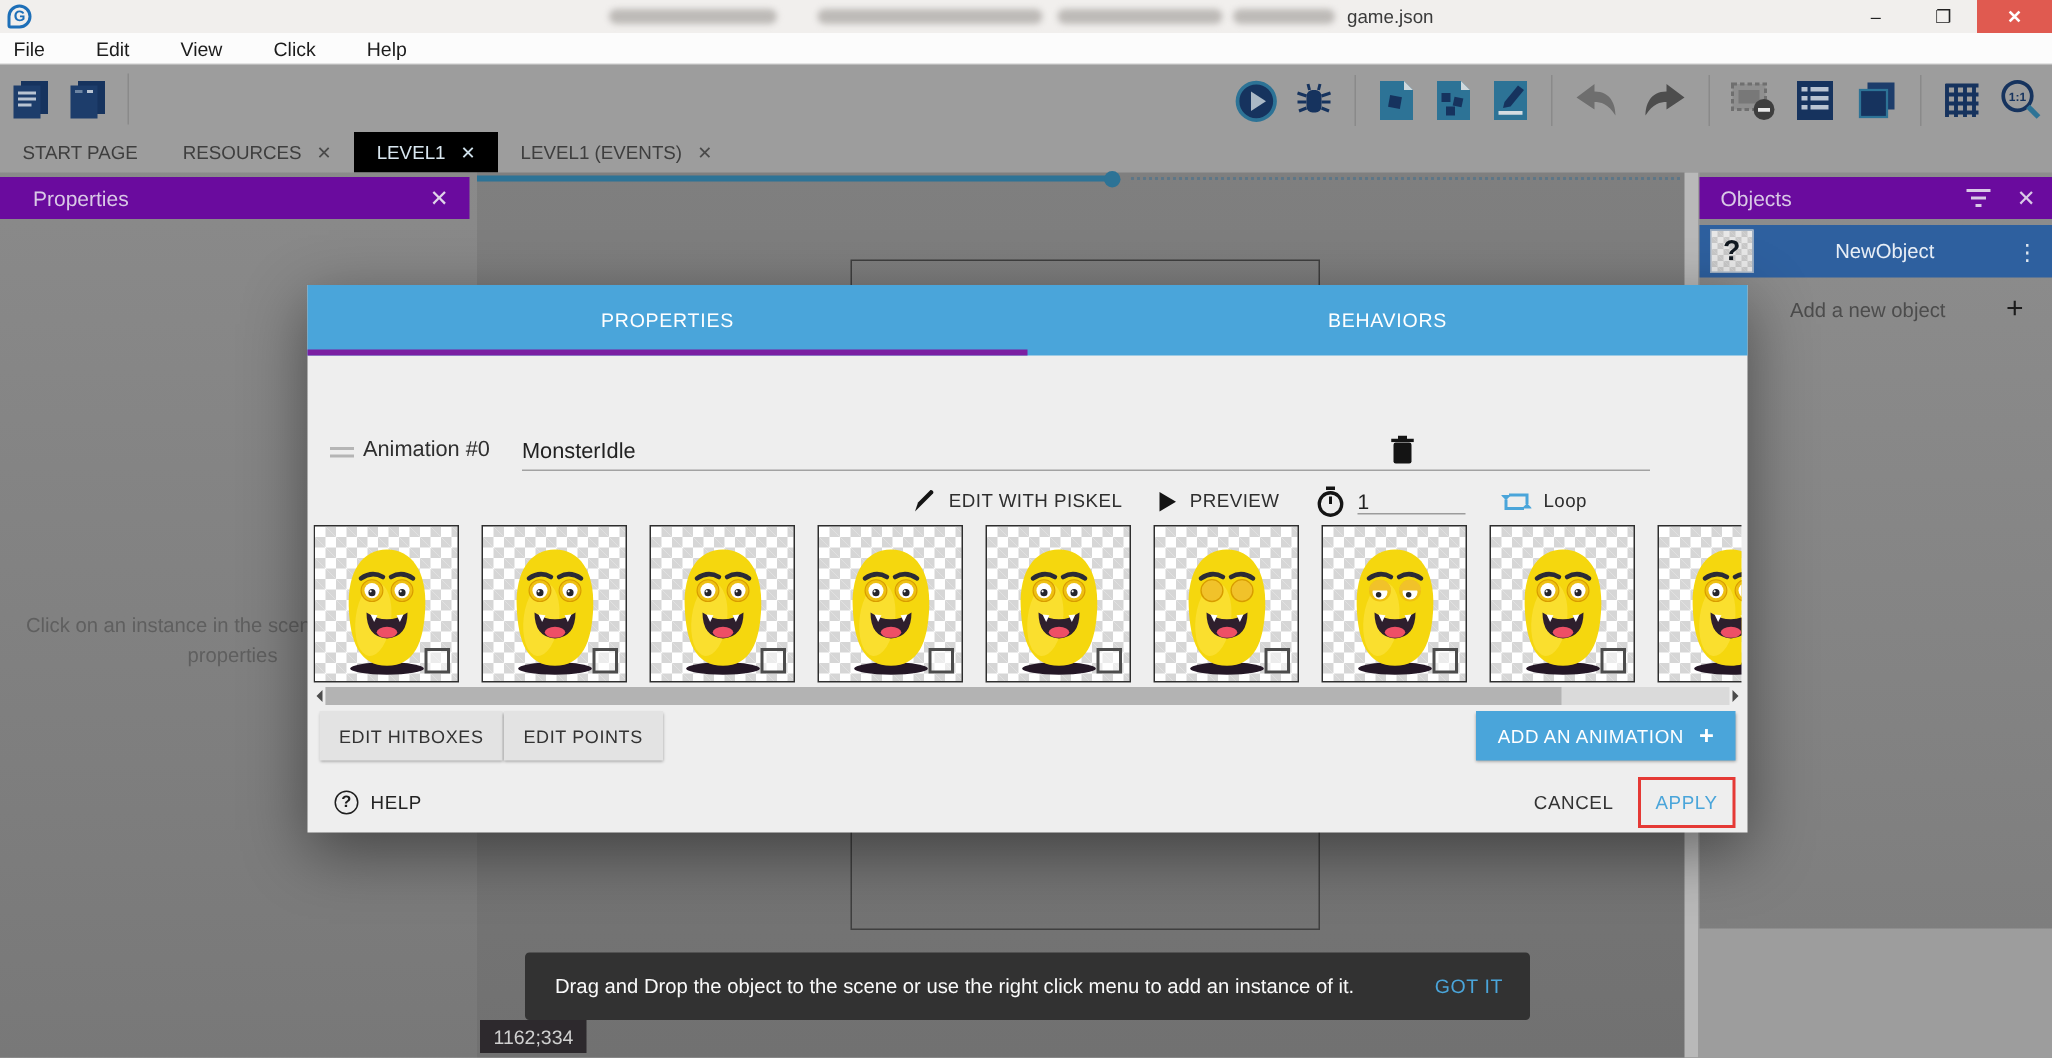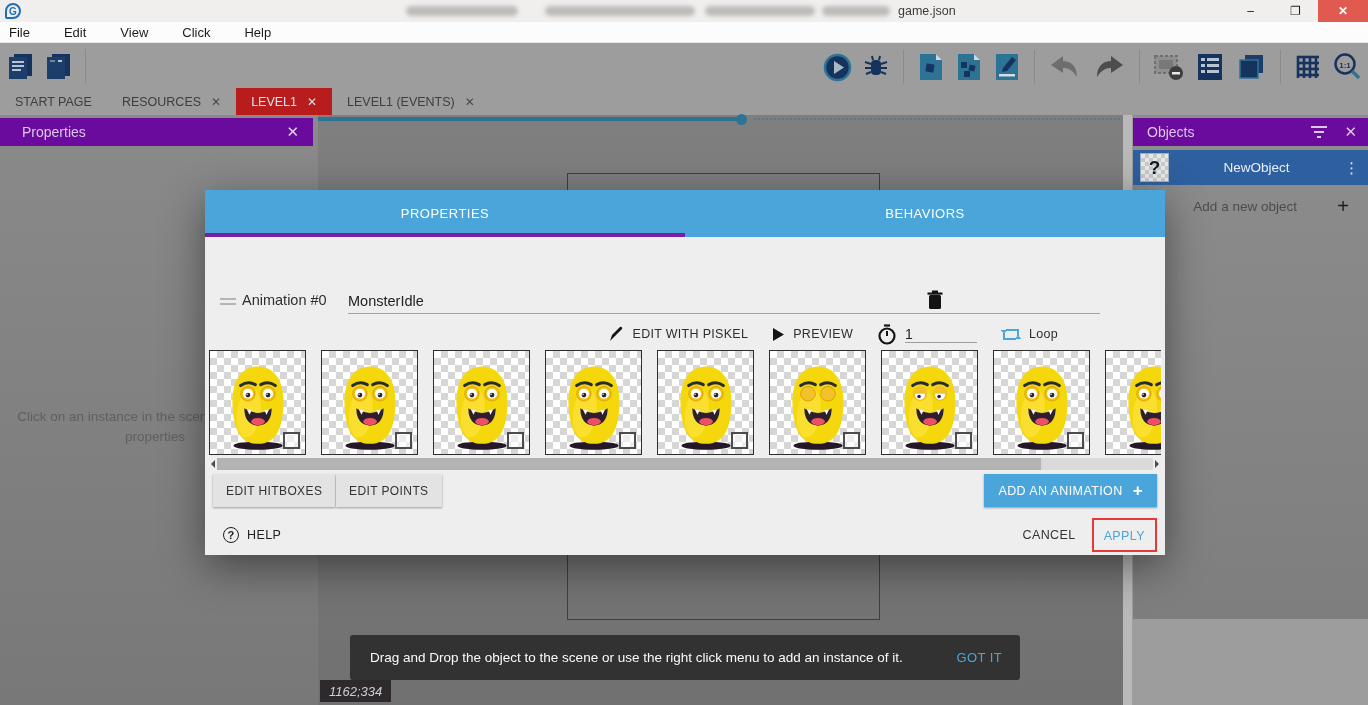--- a/index.html
+++ b/index.html
@@ -31,21 +31,21 @@
   .tb-right { position:absolute; right:6px; top:7px; display:flex; gap:10px; align-items:center; }
   .tb-sep { width:1px; height:34px; background:#8a8a8a; margin:0 3px; }
   .tb-icon { display:flex; align-items:center; justify-content:center; }
 
   
   .tabbar { position:absolute; left:0; top:88px; width:1368px; height:27px;
     background:#9d9d9d; display:flex; align-items:stretch; }
   .tab { display:flex; align-items:center; gap:10px; padding:0 15px;
     font-size:12.5px; color:#3e3e3e; }
   .tab .x { font-size:12px; color:#4a4a4a; }
-  .tab.active { background:#b91c1c; color:#d9e7f0; }
+  .tab.active { background:#000000; color:#d9e7f0; }
   .tab.active .x { color:#cfe0ea; }
 
   
   .panel-header { height:28px; background:#6a0b9e; color:#d9c9e6; display:flex;
     align-items:center; font-size:14px; }
   .left-panel { position:absolute; left:0; top:115px; width:318px; height:590px;
     background:linear-gradient(#8a8a8a,#787878); }
   .left-panel .panel-header { margin-top:3px; width:313px; padding-left:22px; }
   .ph-close { margin-left:auto; margin-right:14px; font-size:15px; color:#e0d4ea; }
   .empty-msg { position:absolute; left:12px; top:292px; width:286px; text-align:center;
@@ -54,21 +54,21 @@
   .scene { position:absolute; left:318px; top:115px; width:814px; height:590px;
     background:linear-gradient(#7f7f7f,#717171); }
   .slider-fill { position:absolute; left:0; top:2px; width:420px; height:4px; background:#2d7396; }
   .slider-thumb { position:absolute; left:418px; top:-1px; width:11px; height:11px;
     border-radius:50%; background:#2d7396; }
   .slider-rest { position:absolute; left:436px; top:3px; right:12px; height:0;
     border-top:2px dotted #5d7687; }
   .scene-window { position:absolute; left:249px; top:58px; width:313px; height:447px;
     border:1px solid #3f3f3f; }
   .coord-badge { position:absolute; left:2px; top:565px; height:22px; padding:0 9px;
-    background:#2d292d; color:#cfcfcf; font-size:13px; display:flex; align-items:center;font-style:italic; }
+    background:#2d292d; color:#cfcfcf; font-size:13px; display:flex; align-items:center; }
   .v-scroll { position:absolute; right:0; top:0; width:9px; height:590px; background:#b9b9b9; }
 
   .right-panel { position:absolute; left:1133px; top:115px; width:236px; height:504px;
     background:linear-gradient(#8d8d8d,#7e7e7e); }
   .right-panel .panel-header { margin-top:3px; padding-left:14px; }
   .ph-filter { margin-left:auto; margin-right:16px; }
   .obj-row { position:absolute; left:0; top:35px; width:236px; height:35px;
     background:#2e609f; display:flex; align-items:center; }
   .obj-icon { width:29px; height:29px; margin-left:7px; border:1px solid #9fb0c4;
     color:#101820; font-size:19px; font-weight:bold; display:flex; align-items:center;

